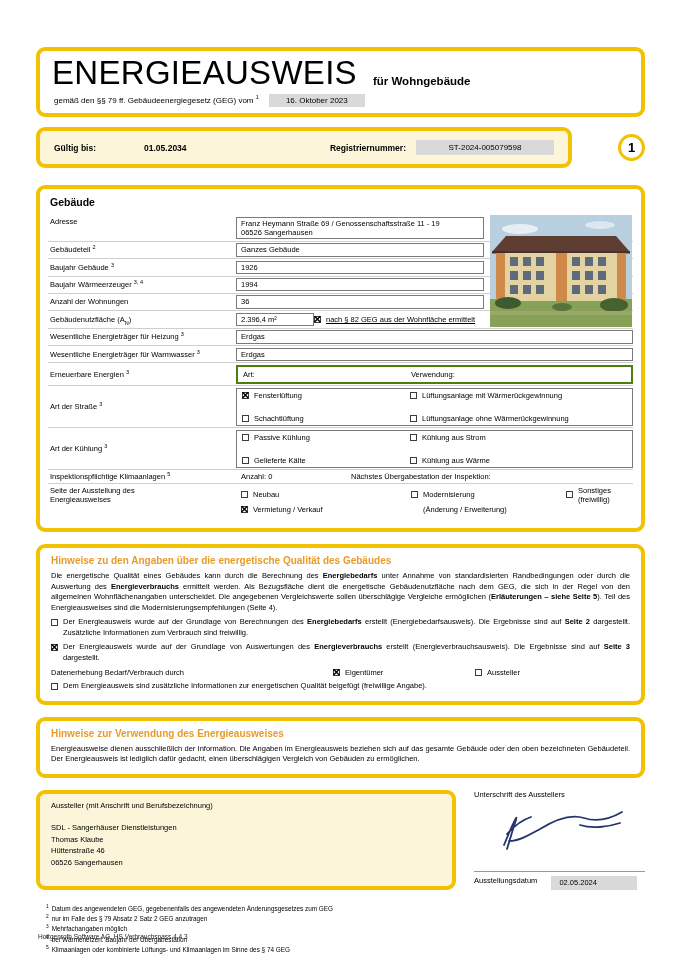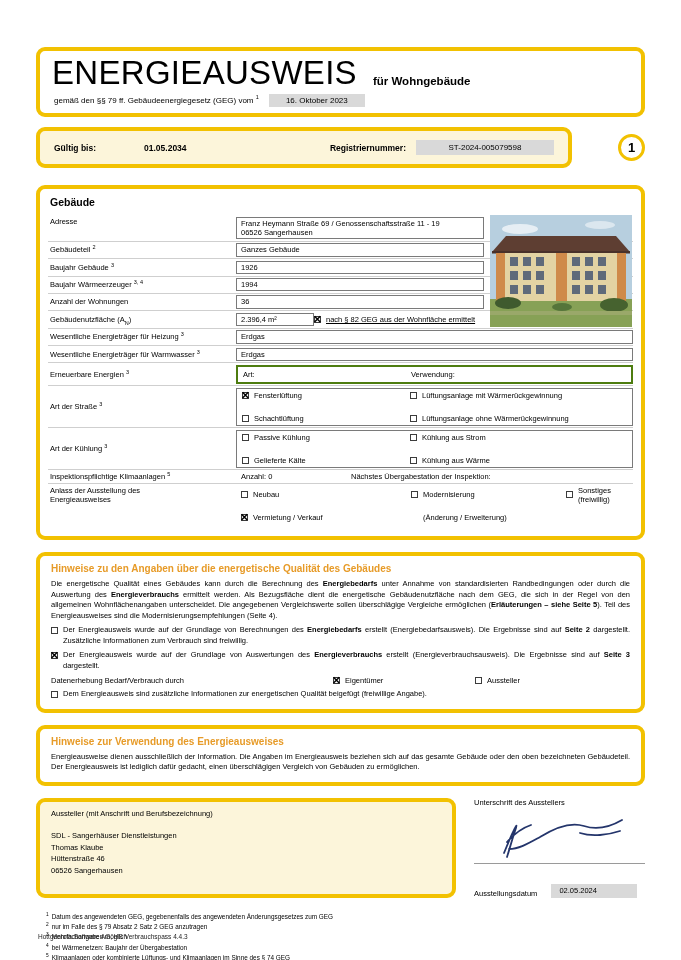--- a/index.html
+++ b/index.html
@@ -48,21 +48,21 @@
   .g-label{width:188px;flex:none;padding-left:2px;line-height:1.25;}
   .g-val{border:1px solid #7a7a7a;background:#fff;padding:1px 4px;min-height:11px;line-height:1.25;}
   .w248{width:248px;}
   .wfull{flex:1;}
   .w66{width:78px;}
   .g-ren{flex:1;border:2px solid #4d7c0f;display:flex;padding:3px 5px;min-height:15px;}
   .ren-art{width:168px;}
   .g-opts{flex:1;border:1px solid #7a7a7a;display:grid;grid-template-columns:168px 1fr;row-gap:14px;padding:2px 5px;}
   .g-klima{flex:1;display:flex;padding-left:5px;}
   .klima-c1{width:110px;}
-  .g-anlass{flex:1;display:grid;grid-template-columns:170px 155px 1fr;row-gap:9px;padding-left:5px;}
+  .g-anlass{flex:1;display:grid;grid-template-columns:170px 155px 1fr;row-gap:1px;padding-left:5px;}
   .opt{display:flex;align-items:center;}
   .note{padding-left:12px;}
 
   
   .cb{width:7px;height:7px;border:1px solid #3c3c3c;background:#fff;display:inline-block;flex:none;position:relative;margin-right:5px;}
   .cb.checked::after{content:"\2715";position:absolute;left:-2px;top:-3px;font-size:10.5px;font-weight:bold;line-height:1;color:#000;}
 
   
   .hint-box{margin-top:12px;padding:7px 11px 9px;}
   .hint-title{color:var(--heading);font-size:10px;font-weight:bold;margin:0 0 5px;}
@@ -76,21 +76,21 @@
   .de-opt2{display:flex;align-items:center;}
 
   
   .bottom-row{display:flex;align-items:stretch;margin-top:12px;}
   .issuer-box{width:420px;height:100px;background:var(--cream);border:4px solid var(--accent);border-radius:9px;
     padding:7px 11px;font-size:7.5px;}
   .issuer-title{margin-bottom:12px;}
   .issuer-lines div{line-height:1.55;}
   .sign-col{flex:1;margin-left:18px;display:flex;flex-direction:column;font-size:7.5px;}
   .sig{height:52px;width:160px;margin:2px 0 0 10px;}
-  .date-row{border-top:1px solid #9a9a9a;margin-top:auto;padding-top:20px;display:flex;align-items:flex-end;}
+  .date-row{border-top:1px solid #9a9a9a;margin-top:auto;padding-top:4px;display:flex;align-items:flex-start;}
   .date-chip{background:var(--greyfill);padding:2.5px 8px;min-width:86px;margin-left:14px;font-size:7.5px;}
 
   
   .footnotes{margin-top:14px;font-size:6.4px;line-height:1.6;padding-left:10px;}
   .footnotes sup{font-size:4.8px;margin-right:3px;}
   .footer-line{position:absolute;left:38px;bottom:20px;font-size:6.5px;color:#222;}
 </style>
 </head>
 <body>
 
@@ -262,21 +262,21 @@
       <div class="g-row">
         <div class="g-label"><span>Inspektionspflichtige Klimaanlagen</span> <sup>5</sup></div>
         <div class="g-klima">
           <span class="klima-c1"><span>Anzahl:</span> <span>0</span></span>
           <span>Nächstes Übergabestation der Inspektion:</span>
         </div>
       </div>
 
       <div class="g-row top last">
         <div class="g-label">
-          <div>Anlass der Ausstellung des</div>
+          <div>Seite der Ausstellung des</div>
           <div>Energieausweises</div>
         </div>
         <div class="g-anlass">
           <span class="opt">
               <span class="cb"></span>
               <span>Neubau</span>
             </span>
           <span class="opt">
               <span class="cb"></span>
               <span>Modernisierung</span>

